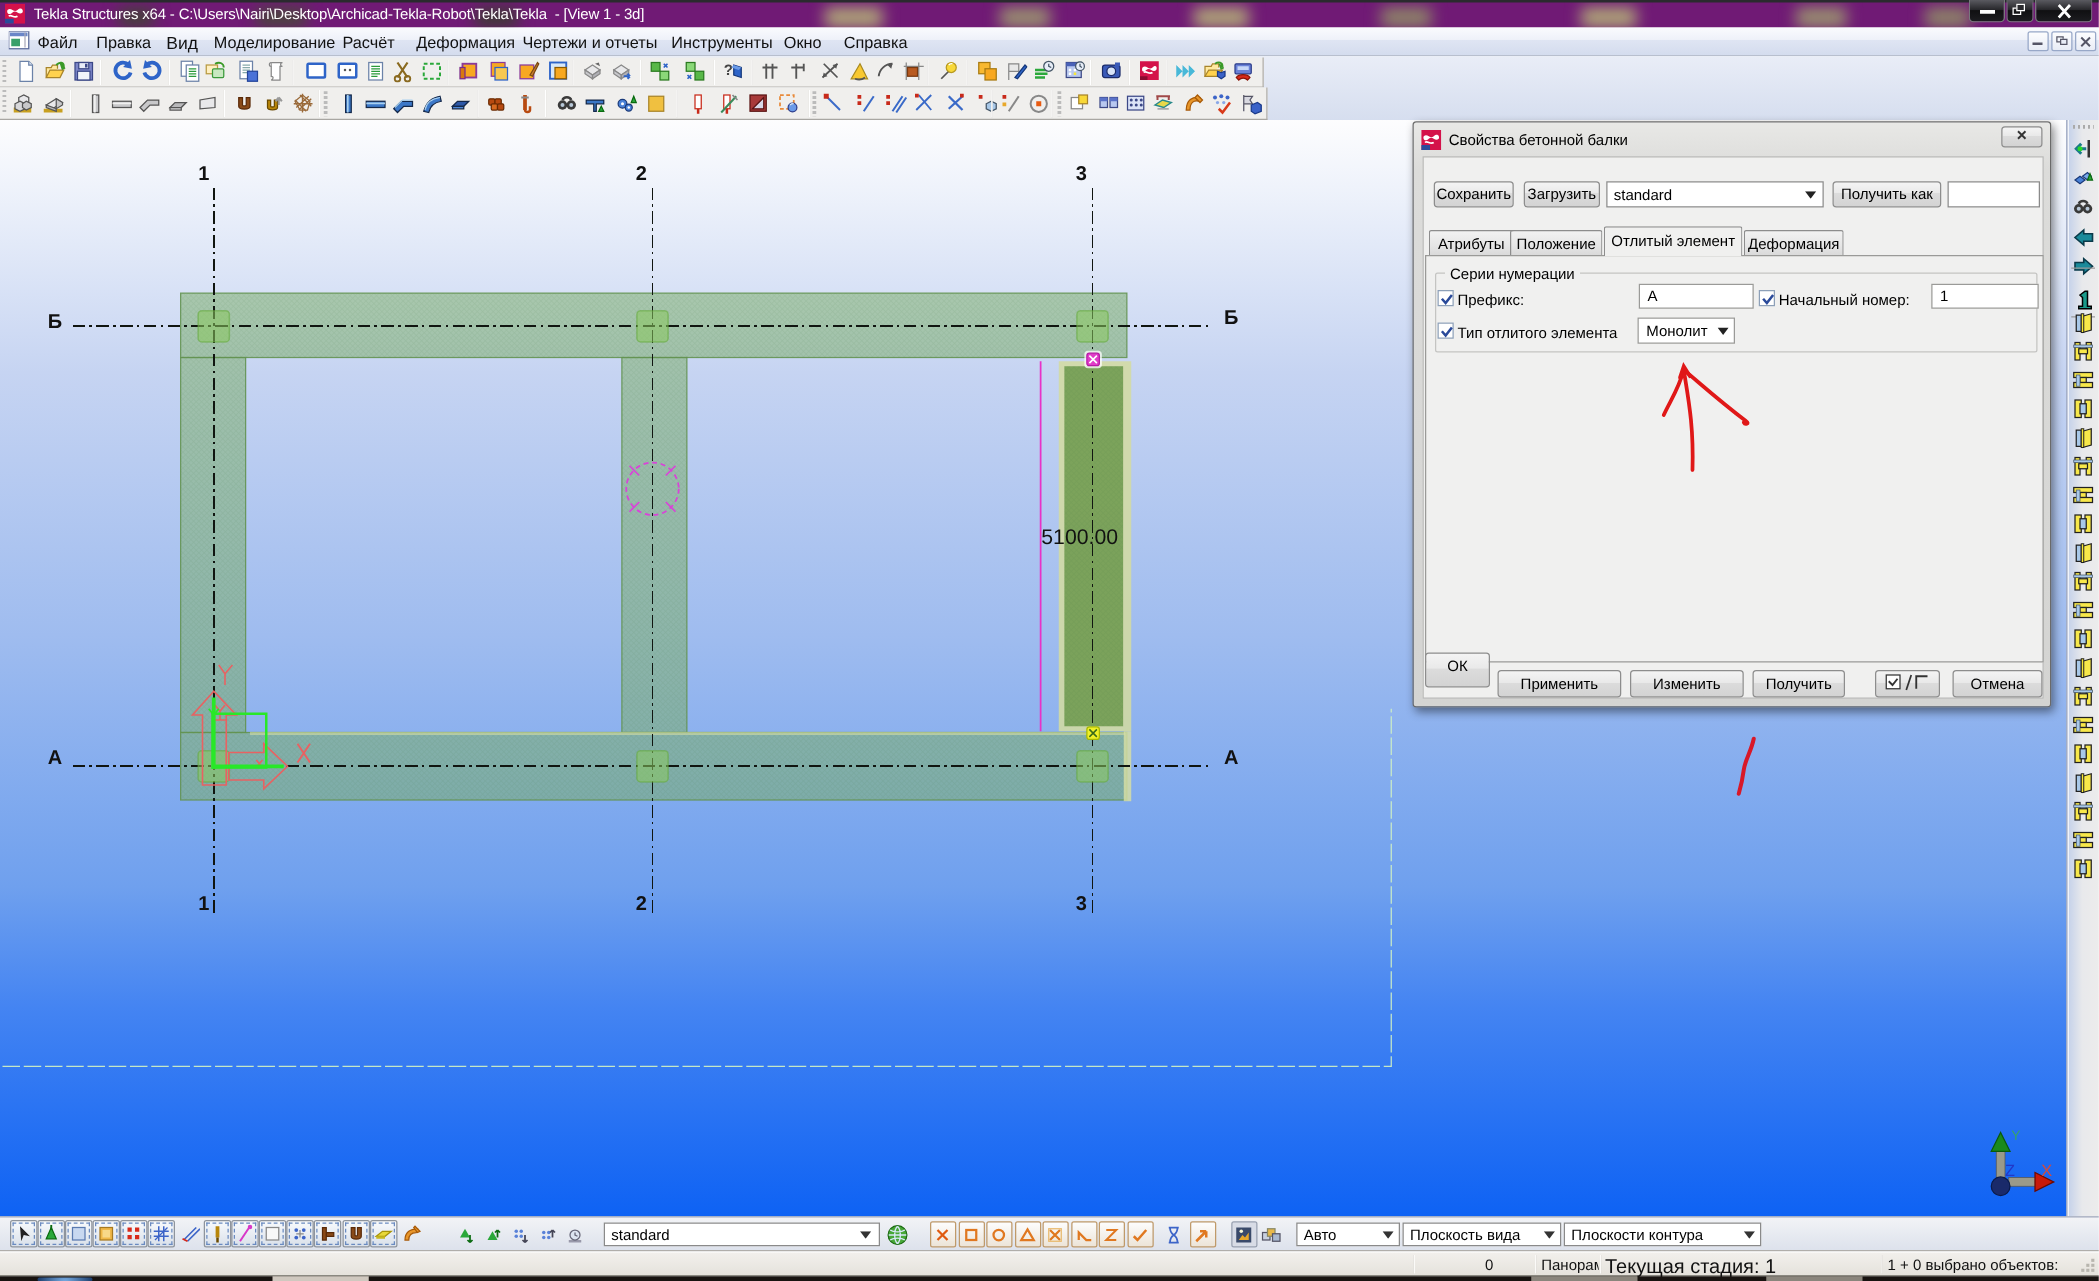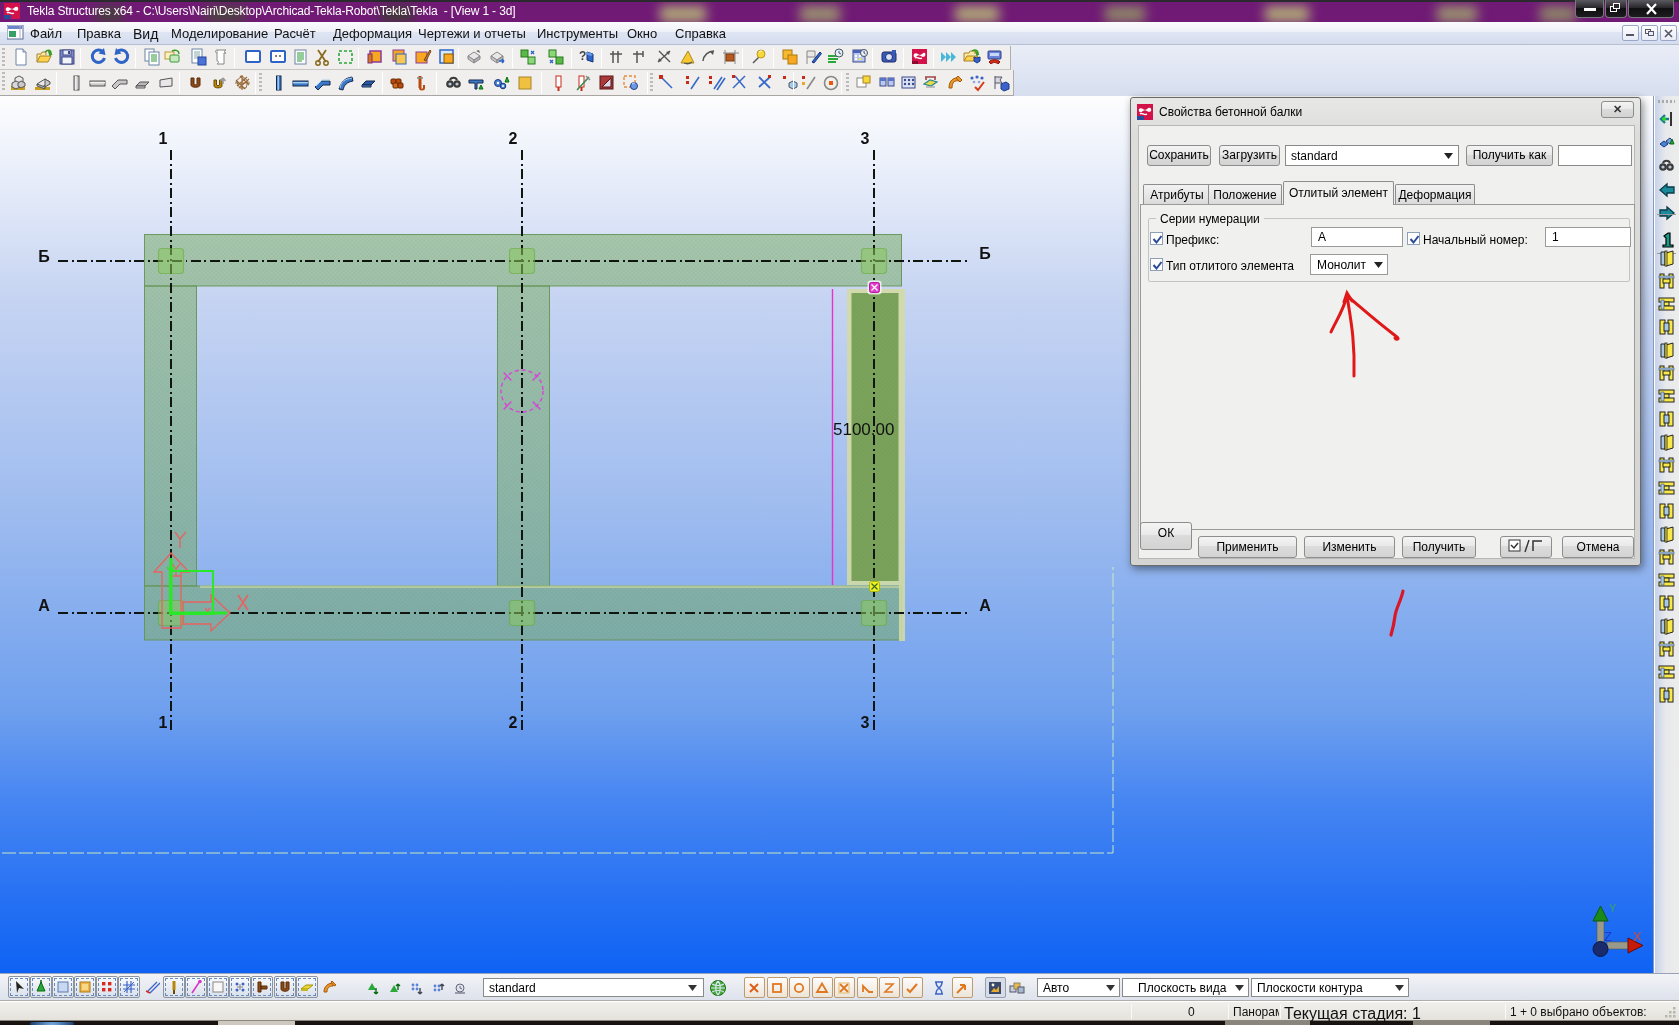--- a/index.html
+++ b/index.html
@@ -859,21 +859,21 @@
     </svg>
     <svg style="position:absolute;left:1009px;top:6px" width="16" height="16" viewBox="0 0 16 16">
       <rect x="1" y="6" width="6" height="6" fill="#c8d0e0" stroke="#556"></rect>
       <rect x="5" y="3" width="6" height="6" fill="#e8b84a" stroke="#886"></rect>
       <rect x="9" y="7" width="6" height="6" fill="#a8b8d0" stroke="#556"></rect>
     </svg>
     <div class="abs" style="left:1037px;top:4px;width:83px;height:19px;background:#fff;border:1px solid #8a8a8a;font-size:12px;padding:2px 0 0 5px;white-space:nowrap">Авто</div>
     <svg class="abs" style="left:1106px;top:11px" width="9" height="6" viewBox="0 0 9 6">
       <path d="M0 0h9L4.5 6z" fill="#333"></path>
     </svg>
-    <div class="abs" style="left:1122px;top:4px;width:127px;height:19px;background:#fff;border:1px solid #8a8a8a;font-size:12px;padding:2px 0 0 15px;white-space:nowrap">Плоскость вида</div>
+    <div class="abs" style="left:1122px;top:4px;width:127px;height:19px;background:#fff;border:1px solid #8a8a8a;font-size:12px;padding:2px 0 0 5px;white-space:nowrap">Плоскость вида</div>
     <svg class="abs" style="left:1235px;top:11px" width="9" height="6" viewBox="0 0 9 6">
       <path d="M0 0h9L4.5 6z" fill="#333"></path>
     </svg>
     <div class="abs" style="left:1251px;top:4px;width:158px;height:19px;background:#fff;border:1px solid #8a8a8a;font-size:12px;padding:2px 0 0 5px;white-space:nowrap">Плоскости контура</div>
     <svg class="abs" style="left:1395px;top:11px" width="9" height="6" viewBox="0 0 9 6">
       <path d="M0 0h9L4.5 6z" fill="#333"></path>
     </svg>
   </div>
 <div class="abs" style="left:0;top:1002px;width:1679px;height:19px;background:linear-gradient(#f2f0ec,#e5e2dc);border-bottom:1px solid #8a8880">
     <div class="abs" style="left:1131px;top:2px;width:1px;height:15px;background:#b8b5ae;border-right:1px solid #fbfaf8"></div>

